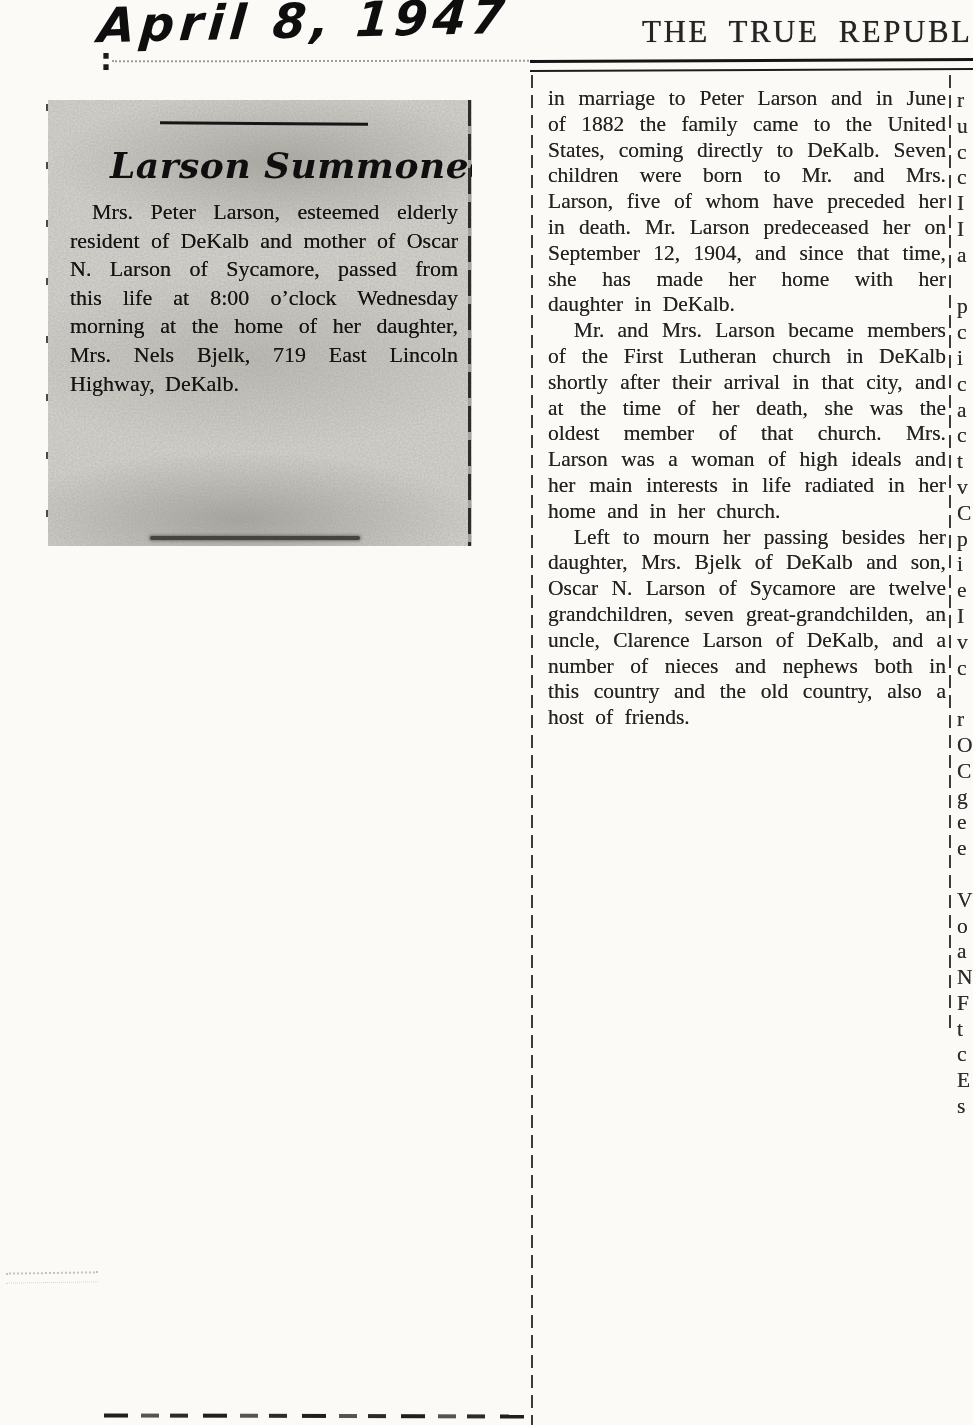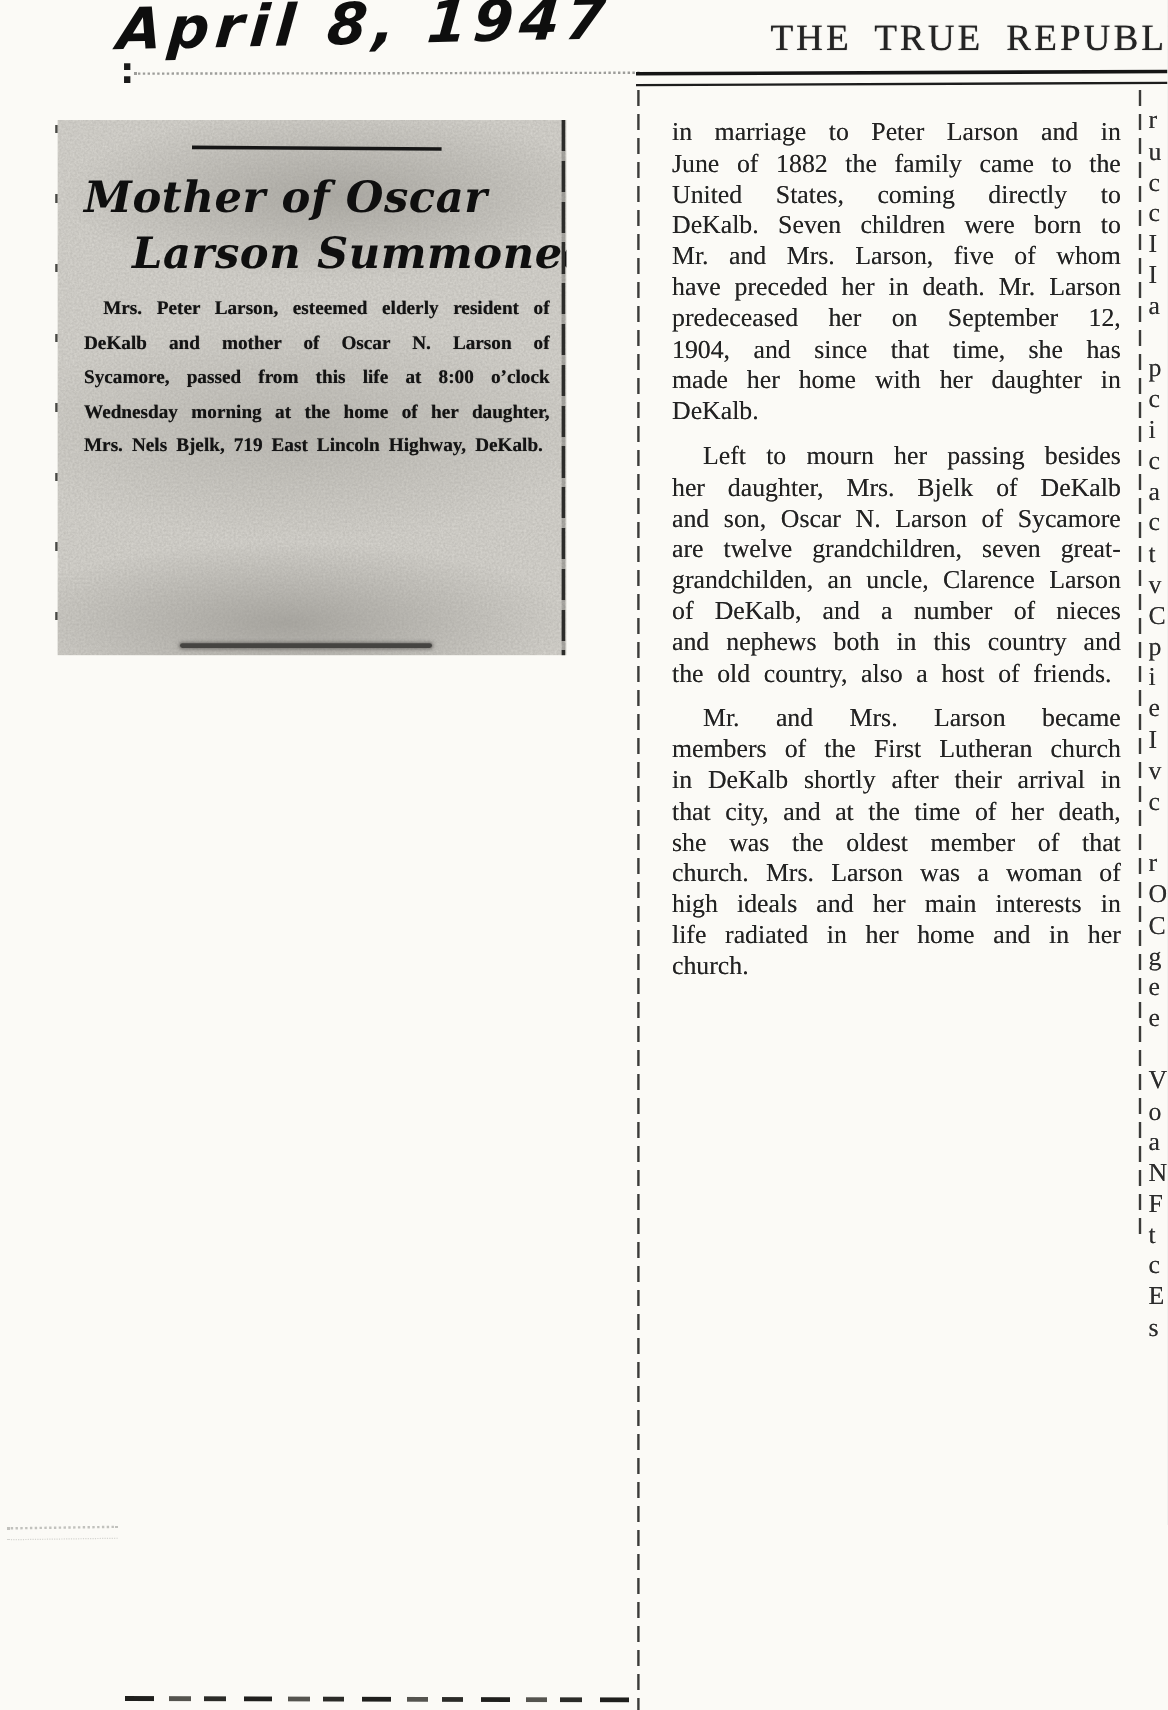--- a/index.html
+++ b/index.html
@@ -54,24 +54,23 @@
     position:absolute; left:112px; top:22px; width:208px; height:3px;
     background:#161616; transform:rotate(0.4deg); z-index:2;
   }
   .headline {
     font-family:"DejaVu Serif", serif; font-style:italic; font-weight:bold;
     font-size:36px; line-height:46px; color:#0f0f0f; letter-spacing:0.5px;
     margin-top:26px; white-space:nowrap;
   }
   .headline .l2 { display:block; margin-left:40px; }
   .clip-body {
-    margin-top:10px; font-size:16px; line-height:28.6px; color:#141414;
+    margin-top:10px; font-size:22px; line-height:28.6px; color:#141414;
     text-align:justify; word-spacing:0.22em;
     text-shadow:0 0 0.6px rgba(0,0,0,0.65);
-    font-weight:bold;
   }
   .clip-body p { margin:0; text-indent:1em; }
   .clip-edge-right {
     position:absolute; left:468px; top:100px; width:3px; height:446px; z-index:3;
     background:repeating-linear-gradient(180deg,#2c2c2a 0 26px, rgba(44,44,42,0.25) 26px 34px);
   }
   .clip-edge-left {
     position:absolute; left:46px; top:104px; width:2px; height:440px; z-index:3;
     background:repeating-linear-gradient(180deg,#4a4a46 0 7px, transparent 7px 58px);
   }
@@ -88,21 +87,21 @@
   .col-rule.left  { left:531px; top:75px;  height:1350px; }
   .col-rule.right { left:949px; top:75px;  height:955px;  }
 
   
   .article {
     position:absolute; left:548px; top:86px; width:398px;
     font-size:21.5px; line-height:25.8px; color:#222;
     text-align:justify; word-spacing:0.28em;
     text-shadow:0 0 0.5px rgba(20,20,20,0.6);
   }
-  .article p { margin:12px; }
+  .article p { margin:0; }
   .article p.indent { text-indent:1.2em; }
 
   
   .frag-col {
     position:absolute; left:957px; top:88px; width:16px; overflow:hidden;
     font-size:21.5px; line-height:25.8px; color:#2c2c2c;
     text-shadow:0 0 0.5px rgba(20,20,20,0.6);
   }
   .frag-line { height:25.8px; white-space:pre; }
 
@@ -136,40 +135,39 @@
   <div class="clipping">
     <svg class="grain" xmlns="http://www.w3.org/2000/svg">
       <filter id="grain-f">
         <feTurbulence type="fractalNoise" baseFrequency="0.55" numOctaves="2" seed="7"></feTurbulence>
         <feColorMatrix type="matrix" values="0 0 0 0 0.30  0 0 0 0 0.29  0 0 0 0 0.27  0 0 0 0.42 0"></feColorMatrix>
       </filter>
       <rect width="100%" height="100%" filter="url(#grain-f)"></rect>
     </svg>
     <div class="clip-inner">
       <div class="headline">
-        <span class="l1">Mother of Oscar</span>
         <span class="l2">Larson Summoned</span>
       </div>
       <div class="clip-body">
         <p>Mrs. Peter Larson, esteemed elderly resident of DeKalb and mother of Oscar N. Larson of Sycamore, passed from this life at 8:00 o’clock Wednesday morning at the home of her daughter, Mrs. Nels Bjelk, 719 East Lincoln Highway, DeKalb.</p>
       </div>
     </div>
   </div>
   <div class="headline-rule" style="position:absolute; left:160px; top:122px; z-index:4;"></div>
   <div class="clip-edge-left"></div>
   <div class="clip-edge-right"></div>
   <div class="clip-smudge"></div>
 
   <div class="col-rule left"></div>
   <div class="col-rule right"></div>
 
   <div class="article">
     <p>in marriage to Peter Larson and in June of 1882 the family came to the United States, coming directly to DeKalb. Seven children were born to Mr. and Mrs. Larson, five of whom have preceded her in death.  Mr. Larson predeceased her on September 12, 1904, and since that time, she has made her home with her daughter in DeKalb.</p>
+    <p class="indent">Mr. and Mrs. Larson became members of the First Lutheran church in DeKalb shortly after their arrival in that city, and at the time of her death, she was the oldest member of that church. Mrs. Larson was a woman of high ideals and her main interests in life radiated in her home and in her church.</p>
     <p class="indent">Left to mourn her passing besides her daughter, Mrs. Bjelk of DeKalb and son, Oscar N. Larson of Sycamore are twelve grandchildren, seven great-grandchilden, an uncle, Clarence Larson of DeKalb, and a number of nieces and nephews both in this country and the old country, also a host of friends.</p>
-    <p class="indent">Mr. and Mrs. Larson became members of the First Lutheran church in DeKalb shortly after their arrival in that city, and at the time of her death, she was the oldest member of that church. Mrs. Larson was a woman of high ideals and her main interests in life radiated in her home and in her church.</p>
   </div>
 
   <div class="frag-col">
       <div class="frag-line">r</div>
       <div class="frag-line">u</div>
       <div class="frag-line">c</div>
       <div class="frag-line">c</div>
       <div class="frag-line">I</div>
       <div class="frag-line">I</div>
       <div class="frag-line">a</div>

